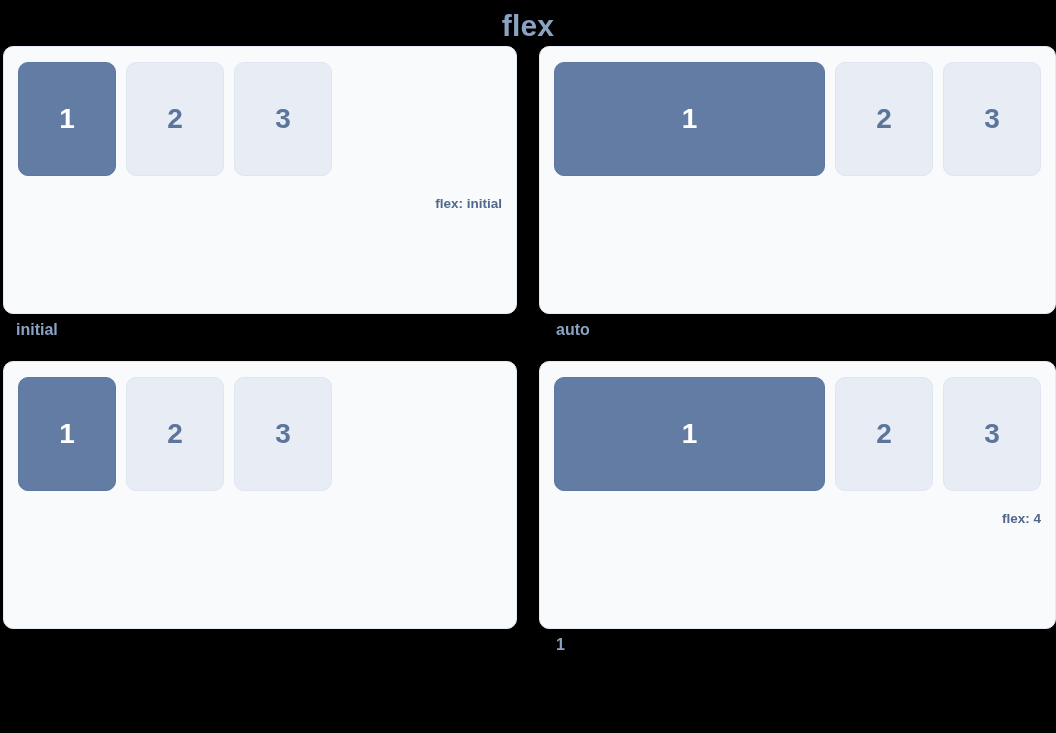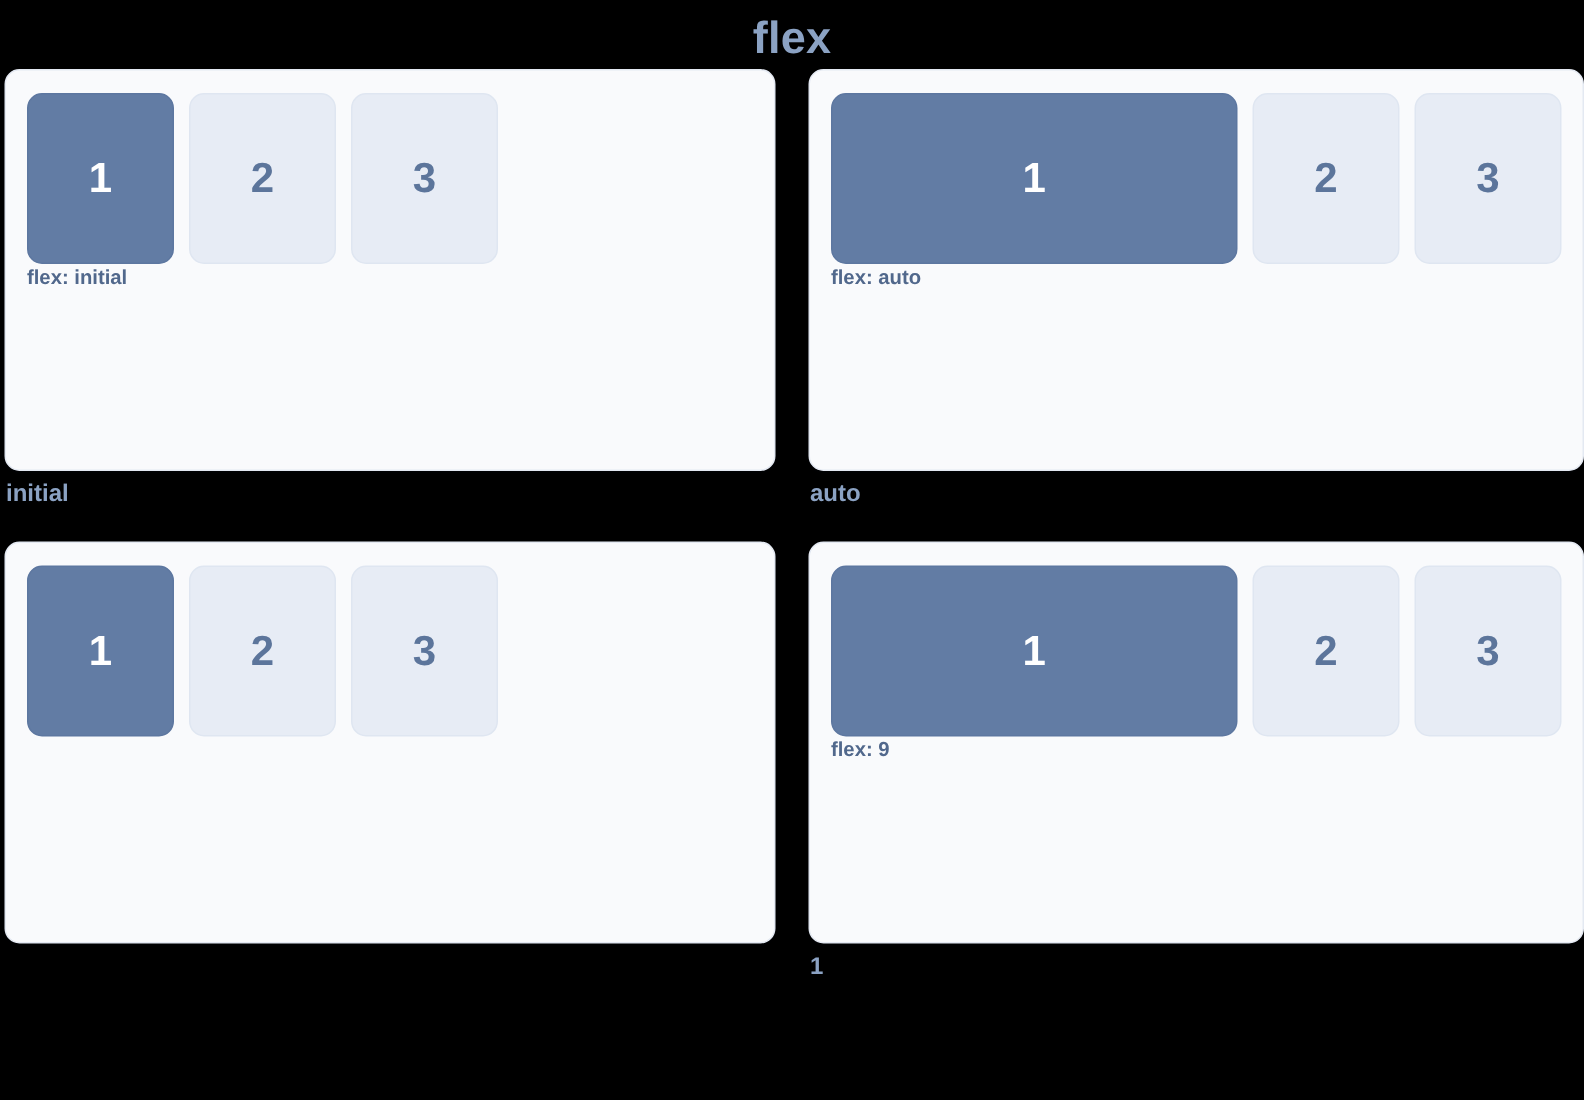--- a/index.html
+++ b/index.html
@@ -94,41 +94,42 @@
   }
 
   
   .fx-initial { flex: initial; width: 98px; }
   .fx-auto    { flex: auto;  width: 98px; }
   .fx-none    { flex: none;  width: 98px; }
   .fx-one     { flex: 1;     width: 98px; }
   .fx-fixed   { flex: none;  width: 98px; }
 
   .code-label {
-    margin-top: 1px;
+    margin-top: 20px;
     color: #4f6party;
     color: #51688c;
     font-size: 13.5px;
     font-weight: bold;
     line-height: 1.2;
+    text-align: right;
   }
 
   .caption {
     color: #8ba2c3;
     font-size: 16px;
     font-weight: bold;
     line-height: 1.2;
     margin-top: 6px;
     padding-left: 0px;
   }
 
   .cell-left .panel { margin-left: 3px; }
-  .cell-left .caption { margin-left: 4px; }
+  .cell-left .caption { margin-left: 16px; }
   .cell-right .panel { margin-left: 0px; }
-  .cell-right .caption { margin-left: 1px; }
+  .cell-right .caption { margin-left: 17px; }
 </style>
 </head>
 <body>
 
 <div class="page">
 
   <h1 class="page-title">flex</h1>
 
   <div class="grid">
 
@@ -156,21 +157,20 @@
           <div class="box primary fx-auto">
             <span>1</span>
           </div>
           <div class="box muted fx-fixed">
             <span>2</span>
           </div>
           <div class="box muted fx-fixed">
             <span>3</span>
           </div>
         </div>
-        <div class="code-label">flex: auto</div>
       </div>
       <div class="caption">auto</div>
     </div>
 
     <div class="cell cell-left">
       <div class="panel short">
         <div class="row">
           <div class="box primary fx-none">
             <span>1</span>
           </div>
@@ -190,19 +190,19 @@
           <div class="box primary fx-one">
             <span>1</span>
           </div>
           <div class="box muted fx-fixed">
             <span>2</span>
           </div>
           <div class="box muted fx-fixed">
             <span>3</span>
           </div>
         </div>
-        <div class="code-label">flex: 9</div>
+        <div class="code-label">flex: 4</div>
       </div>
       <div class="caption">1</div>
     </div>
 
   </div>
 </div>
 
 </body></html>

